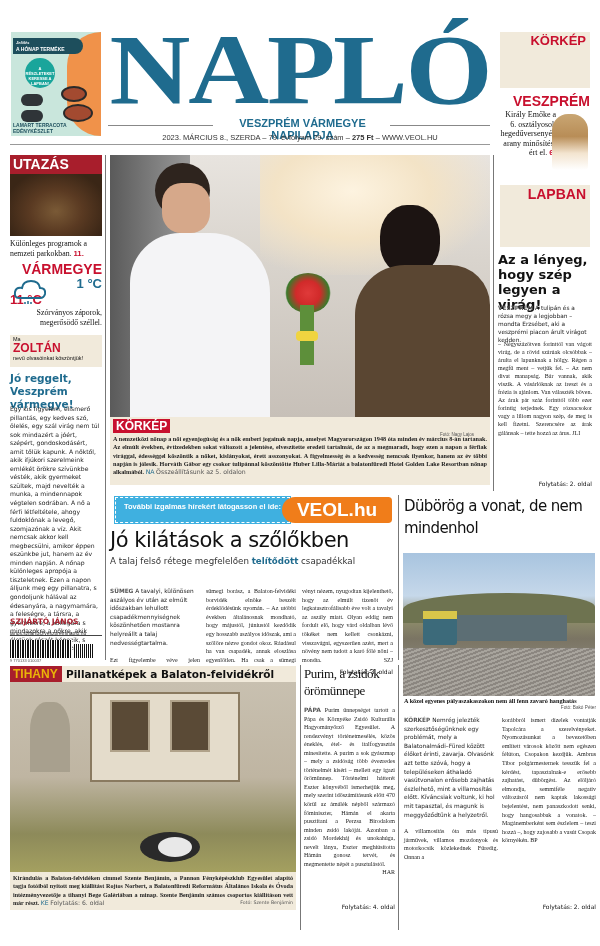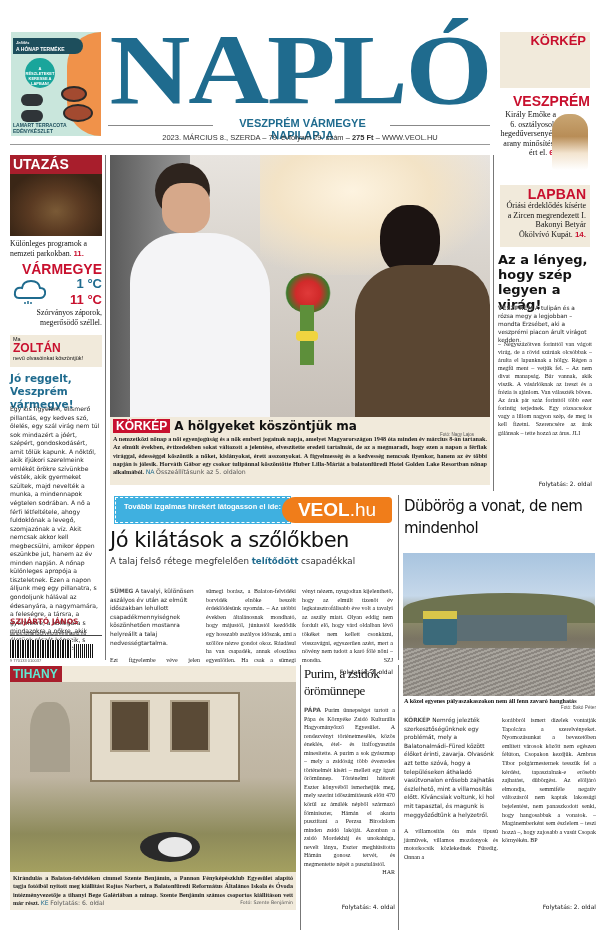--- a/index.html
+++ b/index.html
@@ -63,38 +63,37 @@
 <div class="abs promo" style="left:500px;top:32px;width:90px;height:56px">
   <div class="promo-title">KÖRKÉP</div>
 </div>
 <div class="abs" style="left:500px;top:94px;width:90px;height:86px">
   <div class="promo-title" style="font-size:14px">VESZPRÉM</div>
   <div class="abs" style="right:2px;top:20px;width:36px;height:56px;background:linear-gradient(180deg,#c9a673 0,#b88d57 40%,#f3e4cf 70%,#fff 100%);border-radius:16px 16px 4px 4px"></div>
   <div class="promo-text" style="width:56px;text-align:right;margin-top:2px"><span>Király Emőke a 6. osztályosok hegedűversenyén arany minősítést ért el.</span> <span class="pg">6.</span></div>
 </div>
 <div class="abs promo" style="left:500px;top:185px;width:90px;height:62px">
   <div class="promo-title" style="font-size:14px">LAPBAN</div>
-  <div class="promo-text"><span>Óriási érdeklődés kísérte a Zircen megrendezett I. Bakonyi Betyár Ökölvívó Kupát.</span> <span class="pg">14.</span></div>
 </div>
 
 <div class="abs" style="left:10px;top:155px;width:92px">
   <div class="sec-head">UTAZÁS</div>
   <div style="height:62px;background:radial-gradient(ellipse at 50% 60%,#7a5a36 0,#5a3a22 40%,#3a2616 80%)"></div>
   <div class="promo-text" style="text-align:left;margin-top:3px;font-size:7.8px"><span>Különleges programok a nemzeti parkokban.</span> <span class="pg">11.</span></div>
 </div>
 <div class="abs" style="left:10px;top:262px;width:92px">
   <div class="promo-title" style="font-size:14px">VÁRMEGYE</div>
   <svg class="abs" style="left:3px;top:16px" width="34" height="28" viewBox="0 0 34 28">
     <path d="M6 20 Q1 20 2 14 Q3 9 9 10 Q10 3 18 3 Q26 3 27 10 Q33 10 32 16 Q31 20 27 20 Z" fill="none" stroke="#1f6b8e" stroke-width="2"></path>
     <line x1="15" y1="23" x2="15" y2="26" stroke="#1f6b8e" stroke-width="1.5"></line>
     <circle cx="12" cy="25" r="1" fill="#1f6b8e"></circle>
       <circle cx="18" cy="25" r="1" fill="#1f6b8e"></circle>
   </svg>
   <div class="blue" style="text-align:right;font-weight:bold;font-size:13px;line-height:15px">1 °C</div>
-  <div class="red" style="text-align:right;font-weight:bold;font-size:13px;line-height:17px">11 °C</div>
+  <div class="red" style="font-weight:bold;font-size:13px;line-height:17px">11 °C</div>
   <div class="promo-text" style="font-size:7.8px">Szórványos záporok, megerősödő széllel.</div>
 </div>
 <div class="abs beige" style="left:10px;top:335px;width:92px;height:32px;padding:1px 3px">
   <div style="font-size:5.5px">Ma</div>
   <div class="red" style="font-weight:bold;font-size:12px;line-height:13px">ZOLTÁN</div>
   <div style="font-size:5.5px">nevű olvasóinkat köszöntjük!</div>
 </div>
 <div class="abs sans" style="left:10px;top:372px;width:92px;font-weight:bold;color:#1f6b8e;font-size:10.5px;line-height:13px">Jó reggelt, Veszprém vármegye!</div>
 <div class="abs body-sans" style="left:10px;top:405px;width:92px;font-size:6.1px;line-height:8.55px">Egy kis figyelem, elismerő pillantás, egy kedves szó, ölelés, egy szál virág nem túl sok mindazért a jóért, szépért, gondoskodásért, amit tőlük kapunk. A nőktől, akik ifjúkori szerelmeink emlékét örökre szívünkbe vésték, akik gyermeket szültek, majd nevelték a munka, a mindennapok végtelen sodrában. A nő a férfi létfeltétele, ahogy fuldoklónak a levegő, szomjazónak a víz. Akit nemcsak akkor kell megbecsülni, amikor éppen eszünkbe jut, hanem az év minden napján. A nőnap különleges apropója a tiszteletnek. Ezen a napon álljunk meg egy pillanatra, s gondoljunk hálával az édesanyára, a nagymamára, a feleségre, a társra, a gyermekre, a kollégára s mindazokra a nőkre, akik életünk részét képezik, s szebbé, teljessé teszik azt.</div>
 <div class="abs sans" style="left:10px;top:617px;width:92px;font-weight:bold;color:#a81e2c;font-size:7.5px;border-bottom:1px solid #444;padding-bottom:9px">SZIJÁRTÓ JÁNOS</div>
@@ -117,33 +116,32 @@
   <div class="abs" style="left:20px;top:78px;width:140px;height:184px;background:#f4f4f6;border-radius:50px 60px 0 0"></div>
   <div class="abs" style="left:270px;top:50px;width:60px;height:70px;border-radius:45%;background:#1c1412"></div>
   <div class="abs" style="left:245px;top:110px;width:135px;height:152px;background:#5a4632;border-radius:50px 40px 0 0"></div>
   <div class="abs" style="left:175px;top:118px;width:46px;height:40px;border-radius:50%;background:radial-gradient(circle,#e03a3a 0,#d12a2a 40%,#3a7a2a 70%,transparent 75%)"></div>
   <div class="abs" style="left:190px;top:150px;width:14px;height:60px;background:#5d8f3a"></div>
   <div class="abs" style="left:186px;top:176px;width:22px;height:10px;background:#f0d440;border-radius:4px"></div>
 </div>
 <div class="abs beige" style="left:110px;top:417px;width:380px;height:68px;padding:2px 3px">
   <div style="display:flex;align-items:center;gap:4px">
     <span style="background:#c8102e;color:#fff;font-weight:bold;font-size:12px;padding:0 3px;line-height:14px">KÖRKÉP</span>
-    <span class="sans" style="font-weight:bold;font-size:12px">A hölgyeket köszöntjük ma</span>
   </div>
   <div class="body" style="font-weight:bold;font-size:6.2px;line-height:8.3px;margin-top:2px"><span>A nemzetközi nőnap a női egyenjogúság és a nők emberi jogainak napja, amelyet Magyarországon 1948 óta minden év március 8-án tartanak. Az elmúlt években, évtizedekben sokat változott a jelentése, elveszítette eredeti tartalmát, de az a megmaradt, hogy ezen a napon a férfiak virággal, édességgel köszöntik a nőket, kislányokat, érett asszonyokat. A figyelmesség és a kedvesség nemcsak ilyenkor, hanem az év többi napján is jólesik. Horváth Gábor egy csokor tulipánnal köszöntötte Huber Lilla-Máriát a balatonfüredi Hotel Golden Lake Resortban nőnap alkalmából.</span> <span style="color:#1f6b8e;font-family:'DejaVu Sans',sans-serif;font-weight:normal">NA</span> <span style="color:#555;font-family:'DejaVu Sans',sans-serif;font-weight:normal">Összeállításunk az 5. oldalon</span></div>
 </div>
 <div class="abs" style="left:440px;top:432px;font-size:4.5px;color:#555">Fotó: Nagy Lajos</div>
 
 <div class="abs sans" style="left:498px;top:252px;width:96px;font-weight:bold;font-size:13px;line-height:15px">Az a lényeg, hogy szép legyen a virág!</div>
 <div class="abs body-sans" style="left:498px;top:304px;width:94px;font-size:5.8px;line-height:8px"><b class="lead">VESZPRÉM</b> <span>A tulipán és a rózsa megy a legjobban – mondta Erzsébet, aki a veszprémi piacon árult virágot kedden.</span></div>
 <div class="abs body just" style="left:498px;top:340px;width:94px;font-size:6px;line-height:8.05px"><span>– Négyszázötven forinttól van vágott virág, de a rövid szárúak olcsóbbak – árulta el lapunknak a hölgy. Régen a megfű ment – vetjük fel. – Az nem divat manapság. Bár vannak, akik viszik. A vásárlóknak az íreszt és a frézia is ajánlom. Van választék bőven. Az árak pár száz forinttól több ezer forintig terjednek. Egy rózsacsokor vagy a liliom nagyon szép, de meg is kell fizetni. Szerencsére az árak gálánsak – tette hozzá az árus.</span> <span>JLI</span></div>
 <div class="abs cont" style="left:498px;top:480px;width:94px;font-size:6px">Folytatás: 2. oldal</div>
 
 <div class="abs" style="left:115px;top:497px;width:175px;height:26px;background:#3fb0e0;border:1px dashed #fff;outline:1px solid #3fb0e0;color:#fff;font-weight:bold;font-size:7.5px;text-align:center;line-height:9px;padding-top:4px">További izgalmas hírekért látogasson el ide:</div>
-<div class="abs" style="left:282px;top:497px;width:110px;height:26px;background:#f07d1a;border-radius:14px 4px 4px 14px;color:#fff;font-weight:bold;font-size:19px;text-align:center;line-height:26px"><span>VEOL</span><span style="font-weight:normal">.hu</span></div>
+<div class="abs" style="left:282px;top:497px;width:110px;height:26px;background:#f07d1a;border-radius:14px 4px 4px 14px;color:#fff;font-weight:bold;font-size:19px;text-align:center;line-height:26px"><span>VEOL</span><span style="font-weight:bold">.hu</span></div>
 
 <div class="abs sans" style="left:110px;top:527px;width:290px;font-weight:normal;font-size:21px;line-height:26px;letter-spacing:-0.5px">Jó kilátások a szőlőkben</div>
 <div class="abs sans" style="left:110px;top:556px;width:290px;font-size:8.7px;color:#333"><span>A talaj felső rétege megfelelően </span><b style="color:#1f6b8e">telítődött</b><span> csapadékkal</span></div>
 <div class="abs" style="left:110px;top:587px;width:90px">
   <div class="body-sans" style="font-size:5.8px;line-height:8.6px"><b class="lead">SÜMEG</b> <span>A tavalyi, különösen aszályos év után az elmúlt időszakban lehullott csapadékmennyiségnek köszönhetően mostanra helyreállt a talaj nedvességtartalma.</span></div>
   <div class="body" style="margin-top:9px;font-size:6px">Ezt figyelembe véve jelen pillanatban bizakodhatnak a szőlőgazdák. Erről Egly Márk</div>
 </div>
 <div class="abs body" style="left:206px;top:587px;width:90px;font-size:6px">sümegi borász, a Balaton-felvidéki borvidék elnöke beszélt érdeklődésünk nyomán. – Az utóbbi években általánosnak mondható, hogy májustól, júniustól kezdődik egy hosszabb aszályos időszak, ami a szőlőre nézve gondot okoz. Ráadásul ha van csapadék, annak eloszlása egyenlőtlen. Ha csak a sümegi vidéket tekint-</div>
 <div class="abs body" style="left:302px;top:587px;width:91px;font-size:6px"><span>vényt nézem, nyugodtan kijelenthető, hogy az elmúlt tizenöt év legkatasztrofálisabb éve volt a tavalyi az aszály miatt. Olyan eddig nem fordult elő, hogy várd oldalban lévő tőkéket nem kellett csonkázni, visszavágni, egyszerűen azért, mert a növény nem tudott a karó fölé nőni – mondta.</span> <span style="float:right">SZJ</span></div>
 <div class="abs cont" style="left:302px;top:668px;width:91px;font-size:6px">Folytatás: 3. oldal</div>
@@ -159,21 +157,22 @@
 <div class="abs" style="left:404px;top:697px;width:192px;font-family:'Liberation Serif',serif;font-weight:bold;font-size:6.2px">A közel egyenes pályaszakaszokon nem áll fenn zavaró hanghatás</div>
 <div class="abs" style="left:404px;top:705px;width:192px;text-align:right;font-size:4.7px;color:#555">Fotó: Bakó Péter</div>
 <div class="abs" style="left:404px;top:716px;width:94px">
   <div class="body-sans" style="font-size:5.8px;line-height:8.6px"><b class="lead">KÖRKÉP</b> <span>Nemrég jelezték szerkesztőségünknek egy problémát, mely a Balatonalmádi–Füred között élőket érinti, zavarja. Olvasónk azt tette szóvá, hogy a településeken áthaladó vasútvonalon erősebb zajhatás észlelhető, mint a villamosítás előtt. Kíváncsiak voltunk, ki hol mit tapasztal, és magunk is meggyőződtünk a helyzetről.</span></div>
   <div class="body" style="margin-top:8px;font-size:6px">A villamosítás óta más típusú járművek, villamos mozdonyok és motorkocsik közlekednek Füredig. Onnan a</div>
 </div>
 <div class="abs body" style="left:502px;top:716px;width:94px;font-size:6px"><span>korábbról ismert dízelek vontatják Tapolcára a szerelvényeket. Nyomozásunkat a bevezetőben említett városok között nem egészen félúton, Csopakon kezdjük. Ambrus Tibor polgármesternek tesszük fel a kérdést, tapasztalnak-e erősebb zajhatást, dübörgést. Az elöljáró elmondja, semmiféle negatív változásról nem kaptak lakossági bejelentést, nem panaszkodott senki, hogy hangosabbak a vonatok. – Magánemberként sem észlelem – teszi hozzá –, hogy zajosabb a vasút Csopak környékén.</span> <span>BP</span></div>
 <div class="abs cont" style="left:502px;top:903px;width:94px;font-size:6px">Folytatás: 2. oldal</div>
 
 <div class="abs beige" style="left:10px;top:666px;width:286px;height:16px;display:flex;align-items:center">
-  <span style="background:#a81e2c;color:#5eead4;font-weight:bold;font-size:12px;padding:0 3px;line-height:16px;width:52px">TIHANY</span>
+  <span style="background:#a81e2c;color:#eab308;font-weight:bold;font-size:12px;padding:0 3px;line-height:16px;width:52px">TIHANY</span>
+  <span class="sans" style="font-weight:bold;font-size:10.5px;margin-left:4px">Pillanatképek a Balaton-felvidékről</span>
 </div>
 <div class="photo" style="left:10px;top:682px;width:286px;height:190px;background:linear-gradient(180deg,#c8c0b0 0,#bfb5a2 50%,#8d8a5a 80%,#a4a060 100%)">
   <div class="abs" style="left:80px;top:10px;width:150px;height:90px;background:#e4dccb;border:2px solid #8a7a60"></div>
   <div class="abs" style="left:100px;top:18px;width:40px;height:52px;background:#5a4a36;border:2px solid #b0a28a"></div>
   <div class="abs" style="left:160px;top:18px;width:40px;height:52px;background:#5a4a36;border:2px solid #b0a28a"></div>
   <div class="abs" style="left:20px;top:20px;width:40px;height:70px;background:#a8a08e;border-radius:40% 40% 0 0"></div>
   <div class="abs" style="left:130px;top:150px;width:60px;height:30px;background:#2a2a2a;border-radius:50%"></div>
   <div class="abs" style="left:148px;top:155px;width:34px;height:20px;background:#e8e8e8;border-radius:50%"></div>
 </div>
 <div class="abs beige" style="left:10px;top:872px;width:286px;height:38px;padding:2px 3px">

